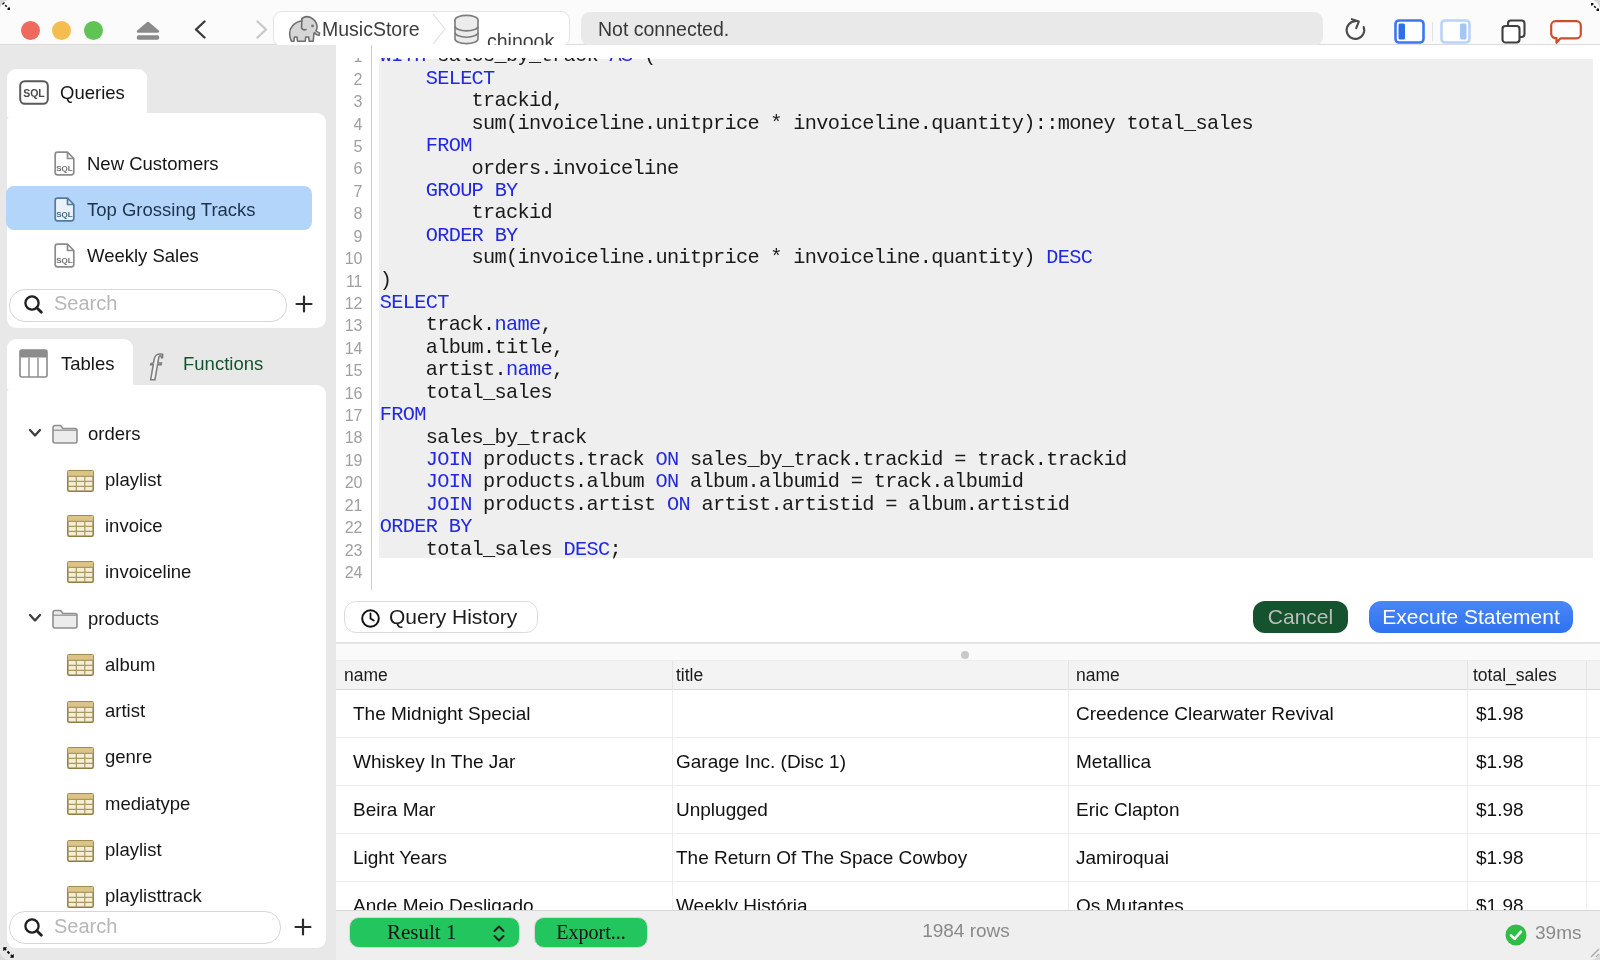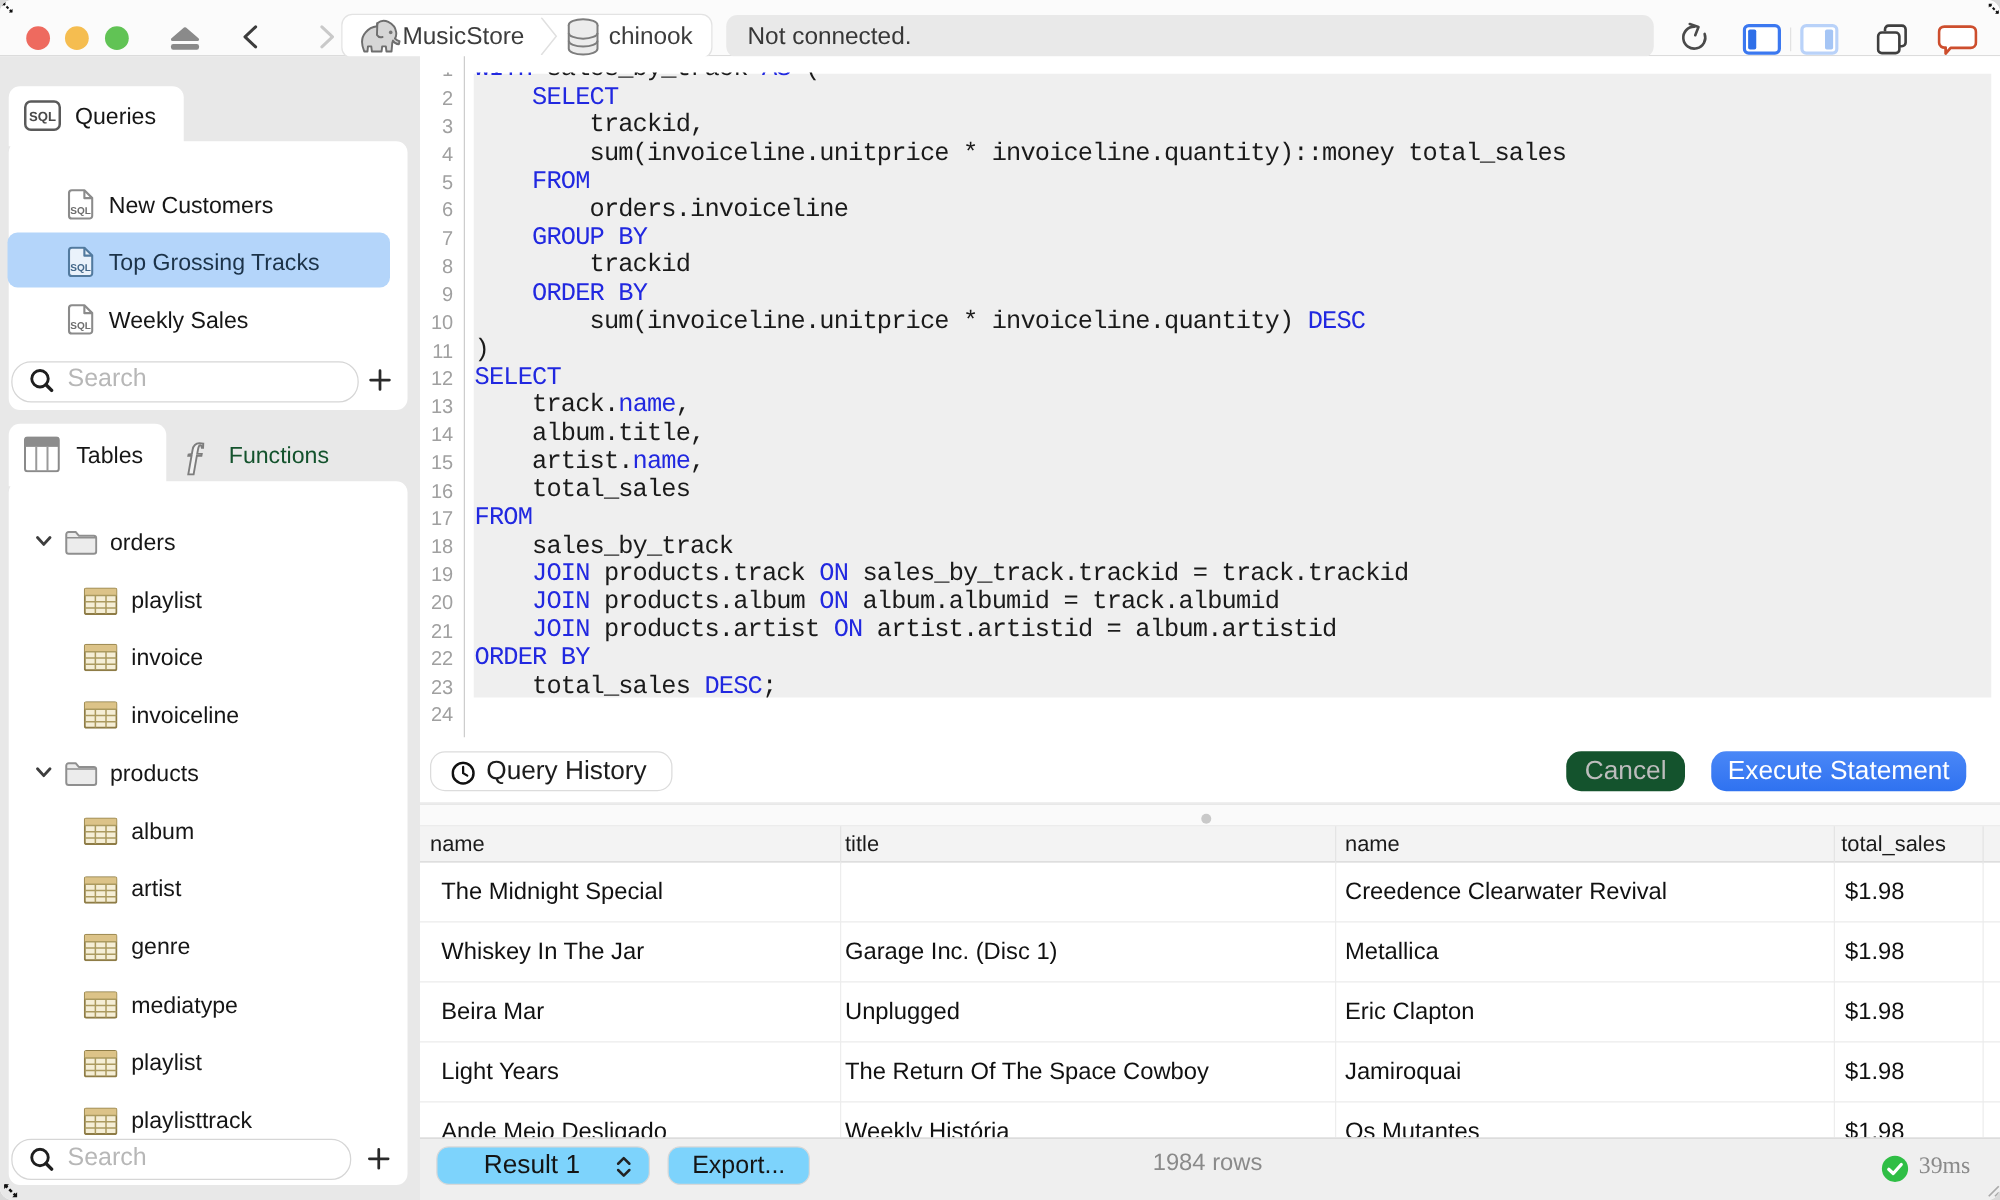--- a/index.html
+++ b/index.html
@@ -59,22 +59,22 @@
   #ghead { position:absolute; left:0; top:0; width:1264px; height:30px; background:#f3f3f3;
            border-top:1px solid #ececec; border-bottom:1px solid #d7d7d7; }
   .hcell { position:absolute; top:0; height:30px; line-height:29px; font-size:17.5px; color:#1b1b1b; }
   .vline { position:absolute; top:0; width:1px; background:#e4e4e4; }
   .gr { position:absolute; left:0; width:1264px; height:48px; border-bottom:1px solid #ececec; }
   .gc { position:absolute; top:0; height:48px; line-height:48px; font-size:19px; color:#111; white-space:nowrap; }
 
   
   #status { position:absolute; left:336px; top:910px; width:1264px; height:50px; background:#efefef;
             border-top:1px solid #d6d6d6; }
-  .sbtn { position:absolute; top:6px; height:31px; background:#7dd3fc; border:1px solid #d8d8d8;
-          border-radius:10px; font-size:20px; color:#141414; text-align:center; }
+  .sbtn { position:absolute; top:6px; height:31px; background:#22c55e; border:1px solid #d8d8d8;
+          border-radius:10px; font-size:20px; color:#141414; text-align:center;font-family:Liberation Serif, serif; }
 </style>
 </head>
 <body>
 <div id="win">
 
   <svg width="0" height="0" style="position:absolute;">
     <defs>
       <g id="g-sqlfile">
         <path d="M1.2 3.5 A 2.3 2.3 0 0 1 3.5 1.2 L13.5 1.2 L19.8 7.5 L19.8 21.5 A 2.3 2.3 0 0 1 17.5 23.8 L3.5 23.8 A 2.3 2.3 0 0 1 1.2 21.5 Z" fill="#fff" stroke="#8b8b8b" stroke-width="1.7" stroke-linejoin="round"></path>
         <path d="M13.5 1.2 L13.5 7.5 L19.8 7.5" fill="none" stroke="#8b8b8b" stroke-width="1.7" stroke-linejoin="round"></path>
@@ -145,21 +145,21 @@
         <path d="M4 0 L16 15 L4 30" stroke="#e0e0e0" stroke-width="1.2" fill="none"></path>
       </svg>
     </div>
     <svg class="abs" style="left:287px; top:15px;" width="34" height="29" viewBox="0 0 35 29">
         <use href="#g-elephant"></use>
       </svg>
     <div class="crumbtxt" style="left:322px; top:12px;">MusicStore</div>
     <svg class="abs" style="left:453px; top:14px;" width="27" height="31" viewBox="0 0 27 31">
         <use href="#g-db"></use>
       </svg>
-    <div class="crumbtxt" style="left:487px; top:12px;text-align:center;">chinook</div>
+    <div class="crumbtxt" style="left:487px; top:24px;text-align:center;">chinook</div>
     <div id="notconn">Not connected.</div>
 
     <svg class="abs" style="left:1344px; top:17px;" width="26" height="26" viewBox="0 0 26 26">
       <path d="M11.5 4.3 A 8.8 8.8 0 1 0 19.7 10.1" fill="none" stroke="#4a4a4a" stroke-width="2.1" stroke-linecap="round"></path>
       <path d="M7.8 2.2 L14.8 4.6 L12.2 11.2" fill="none" stroke="#4a4a4a" stroke-width="2.1" stroke-linecap="round" stroke-linejoin="round"></path>
     </svg>
 
     <svg class="abs" style="left:1394px; top:19px;" width="31" height="25" viewBox="0 0 31 25">
       <rect x="1.5" y="1.5" width="28" height="22" rx="3.5" fill="#fff" stroke="#3b78f0" stroke-width="2.6"></rect>
       <rect x="4.5" y="4.5" width="6.5" height="16" rx="1.5" fill="#2f6fe8"></rect>
@@ -412,21 +412,21 @@
         <path d="M3.5 7 L8 2.5 L12.5 7" fill="none" stroke="#222" stroke-width="2" stroke-linecap="round" stroke-linejoin="round"></path>
         <path d="M3.5 12 L8 16.5 L12.5 12" fill="none" stroke="#222" stroke-width="2" stroke-linecap="round" stroke-linejoin="round"></path>
       </svg>
     </div>
     <div class="sbtn" style="left:198px; width:114px; line-height:29px;">Export...</div>
     <div style="position:absolute; left:530px; top:9px; width:200px; text-align:center; font-size:19px; color:#8a8a8a;">1984 rows</div>
     <svg class="abs" style="left:1169px; top:13px;" width="22" height="22" viewBox="0 0 22 22">
       <circle cx="11" cy="11" r="10.5" fill="#2fbe45"></circle>
       <path d="M6 11.4 L9.6 14.8 L16 7.6" fill="none" stroke="#fff" stroke-width="2.6" stroke-linecap="round" stroke-linejoin="round"></path>
     </svg>
-    <div style="position:absolute; left:1199px; top:11px; font-size:19px; color:#8a8a8a;font-family:Liberation Serif, serif;">39ms</div>
+    <div style="position:absolute; left:1199px; top:11px; font-size:19px; color:#8a8a8a;">39ms</div>
   </div>
 
   <svg class="abs" style="left:1px; top:1px;" width="10" height="10" viewBox="0 0 10 10">
       <use href="#g-cursor"></use>
     </svg>
   <svg class="abs" style="left:1590px; top:2px;" width="10" height="10" viewBox="0 0 10 10">
       <use href="#g-cursor"></use>
     </svg>
   <svg class="abs" style="left:2px; top:946px;" width="13" height="13" viewBox="0 0 10 10">
       <use href="#g-cursor"></use>

